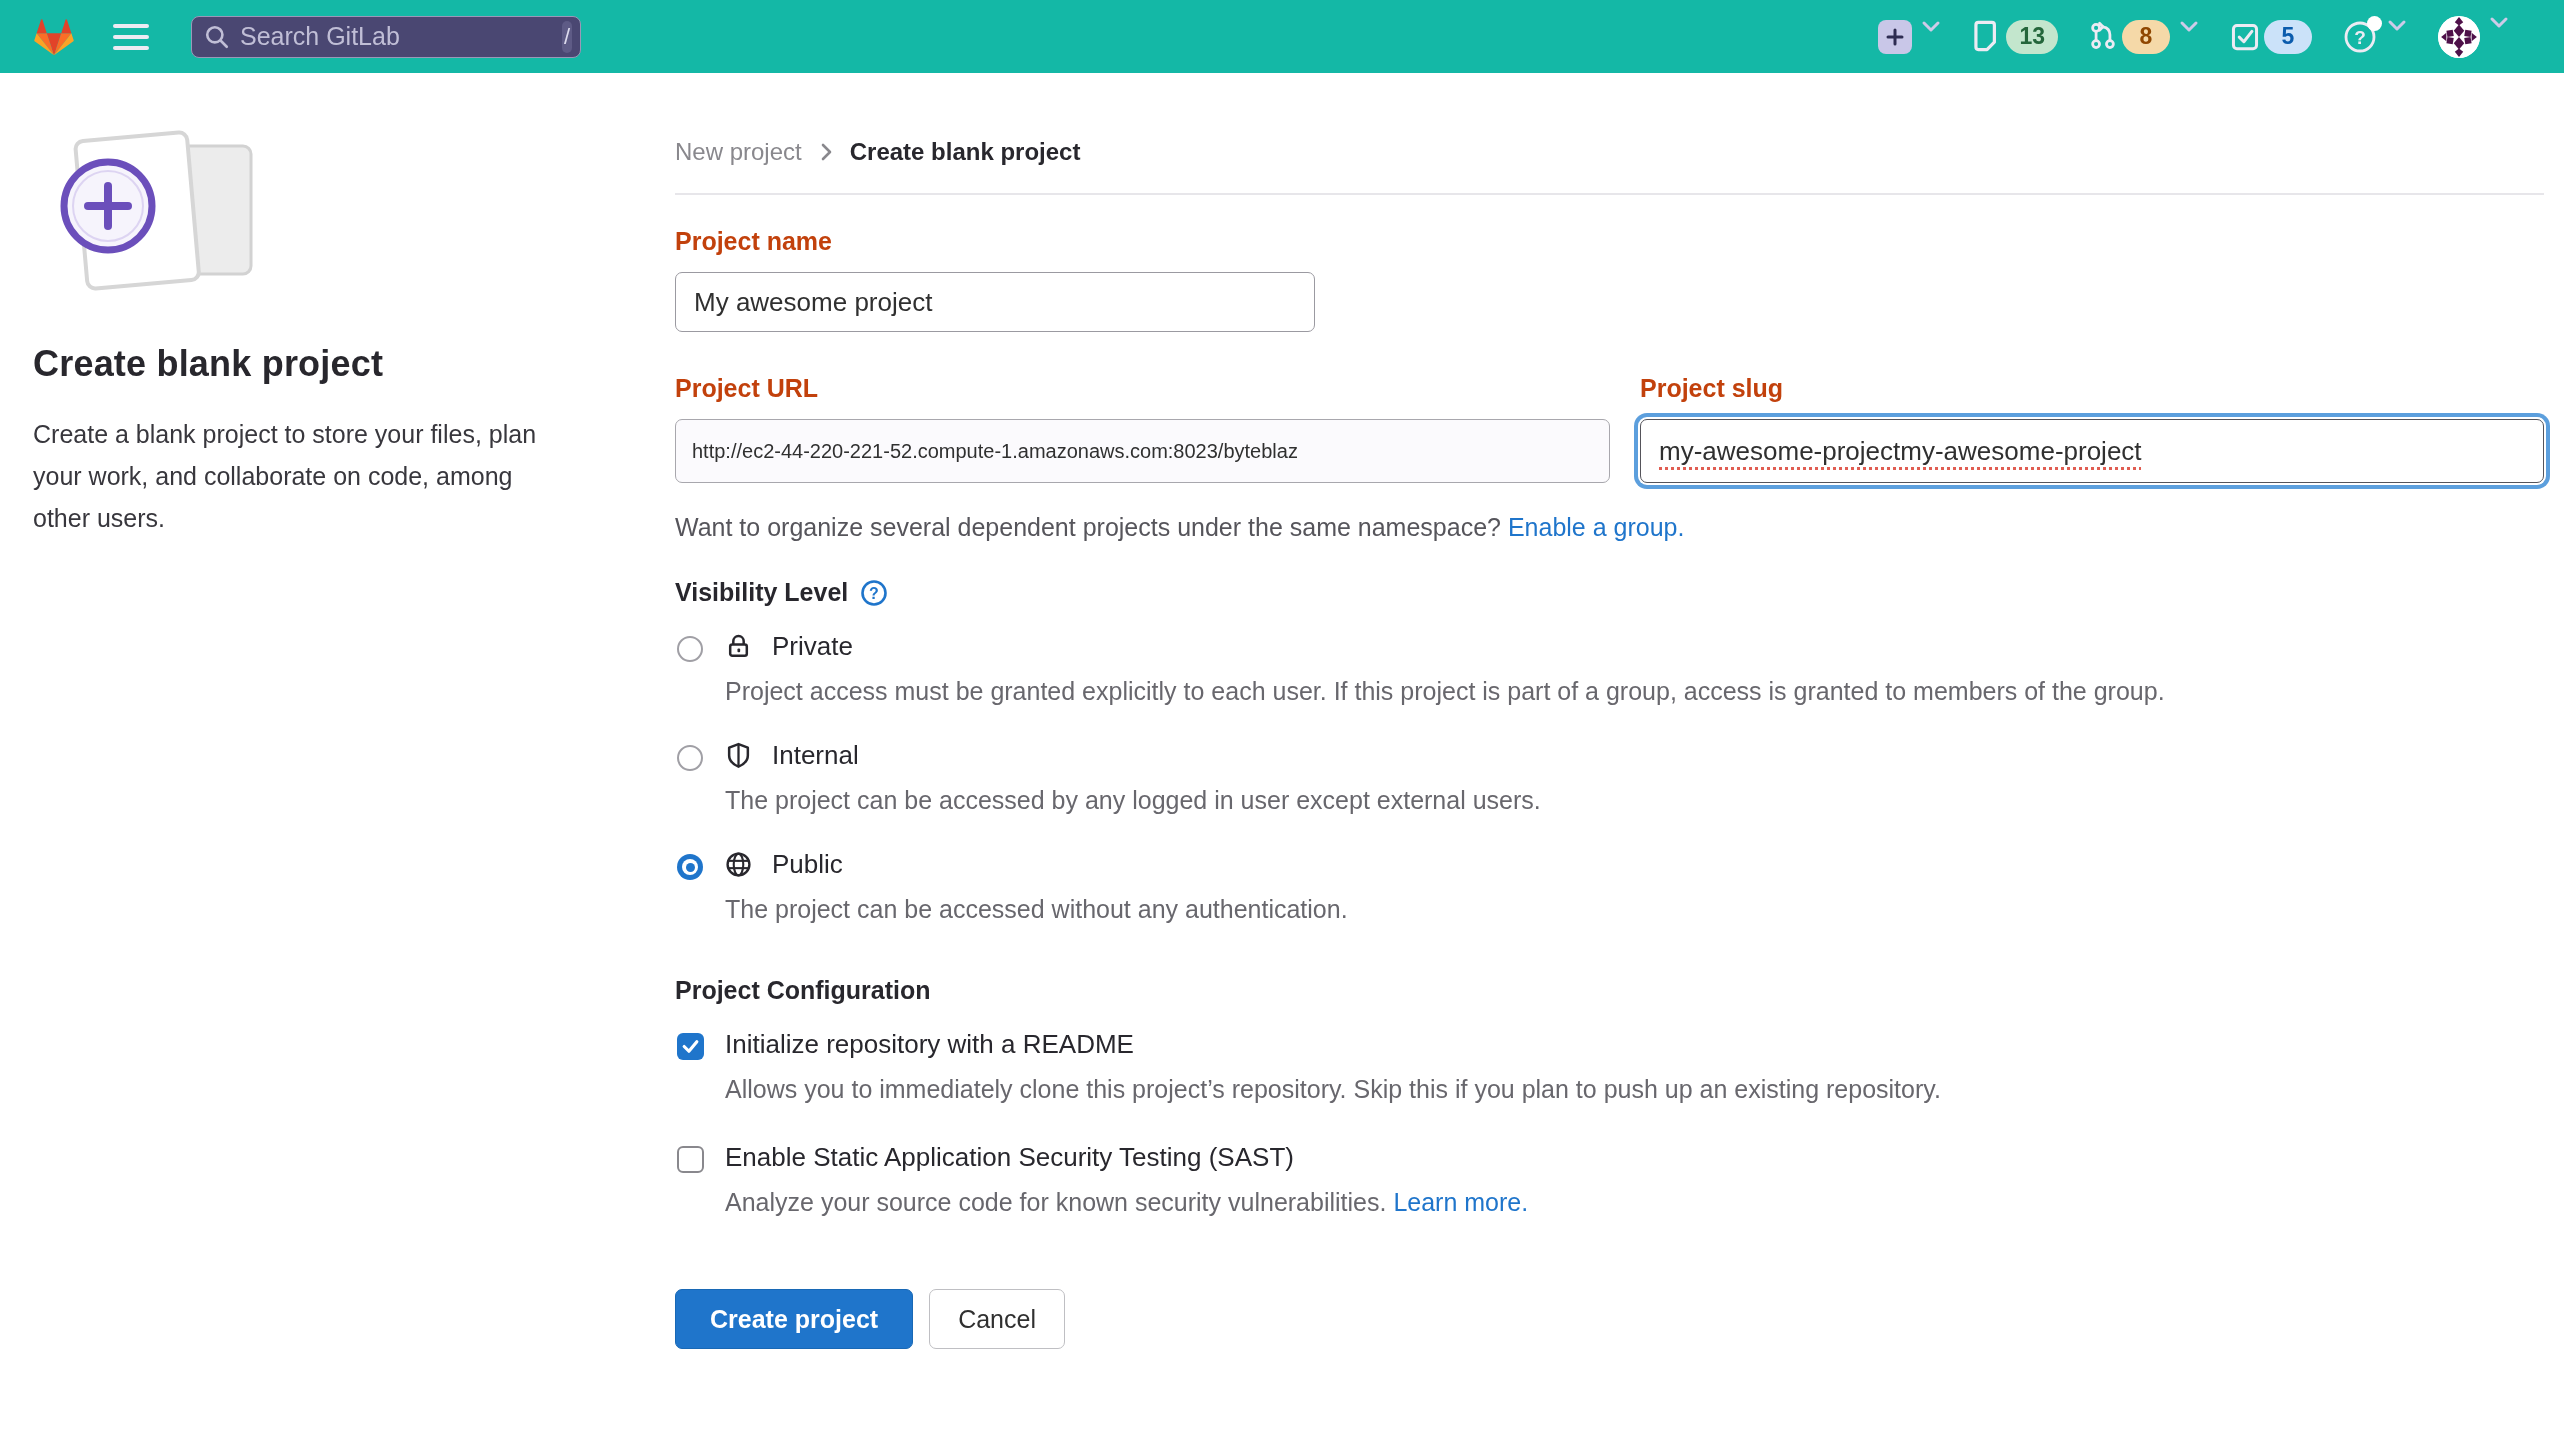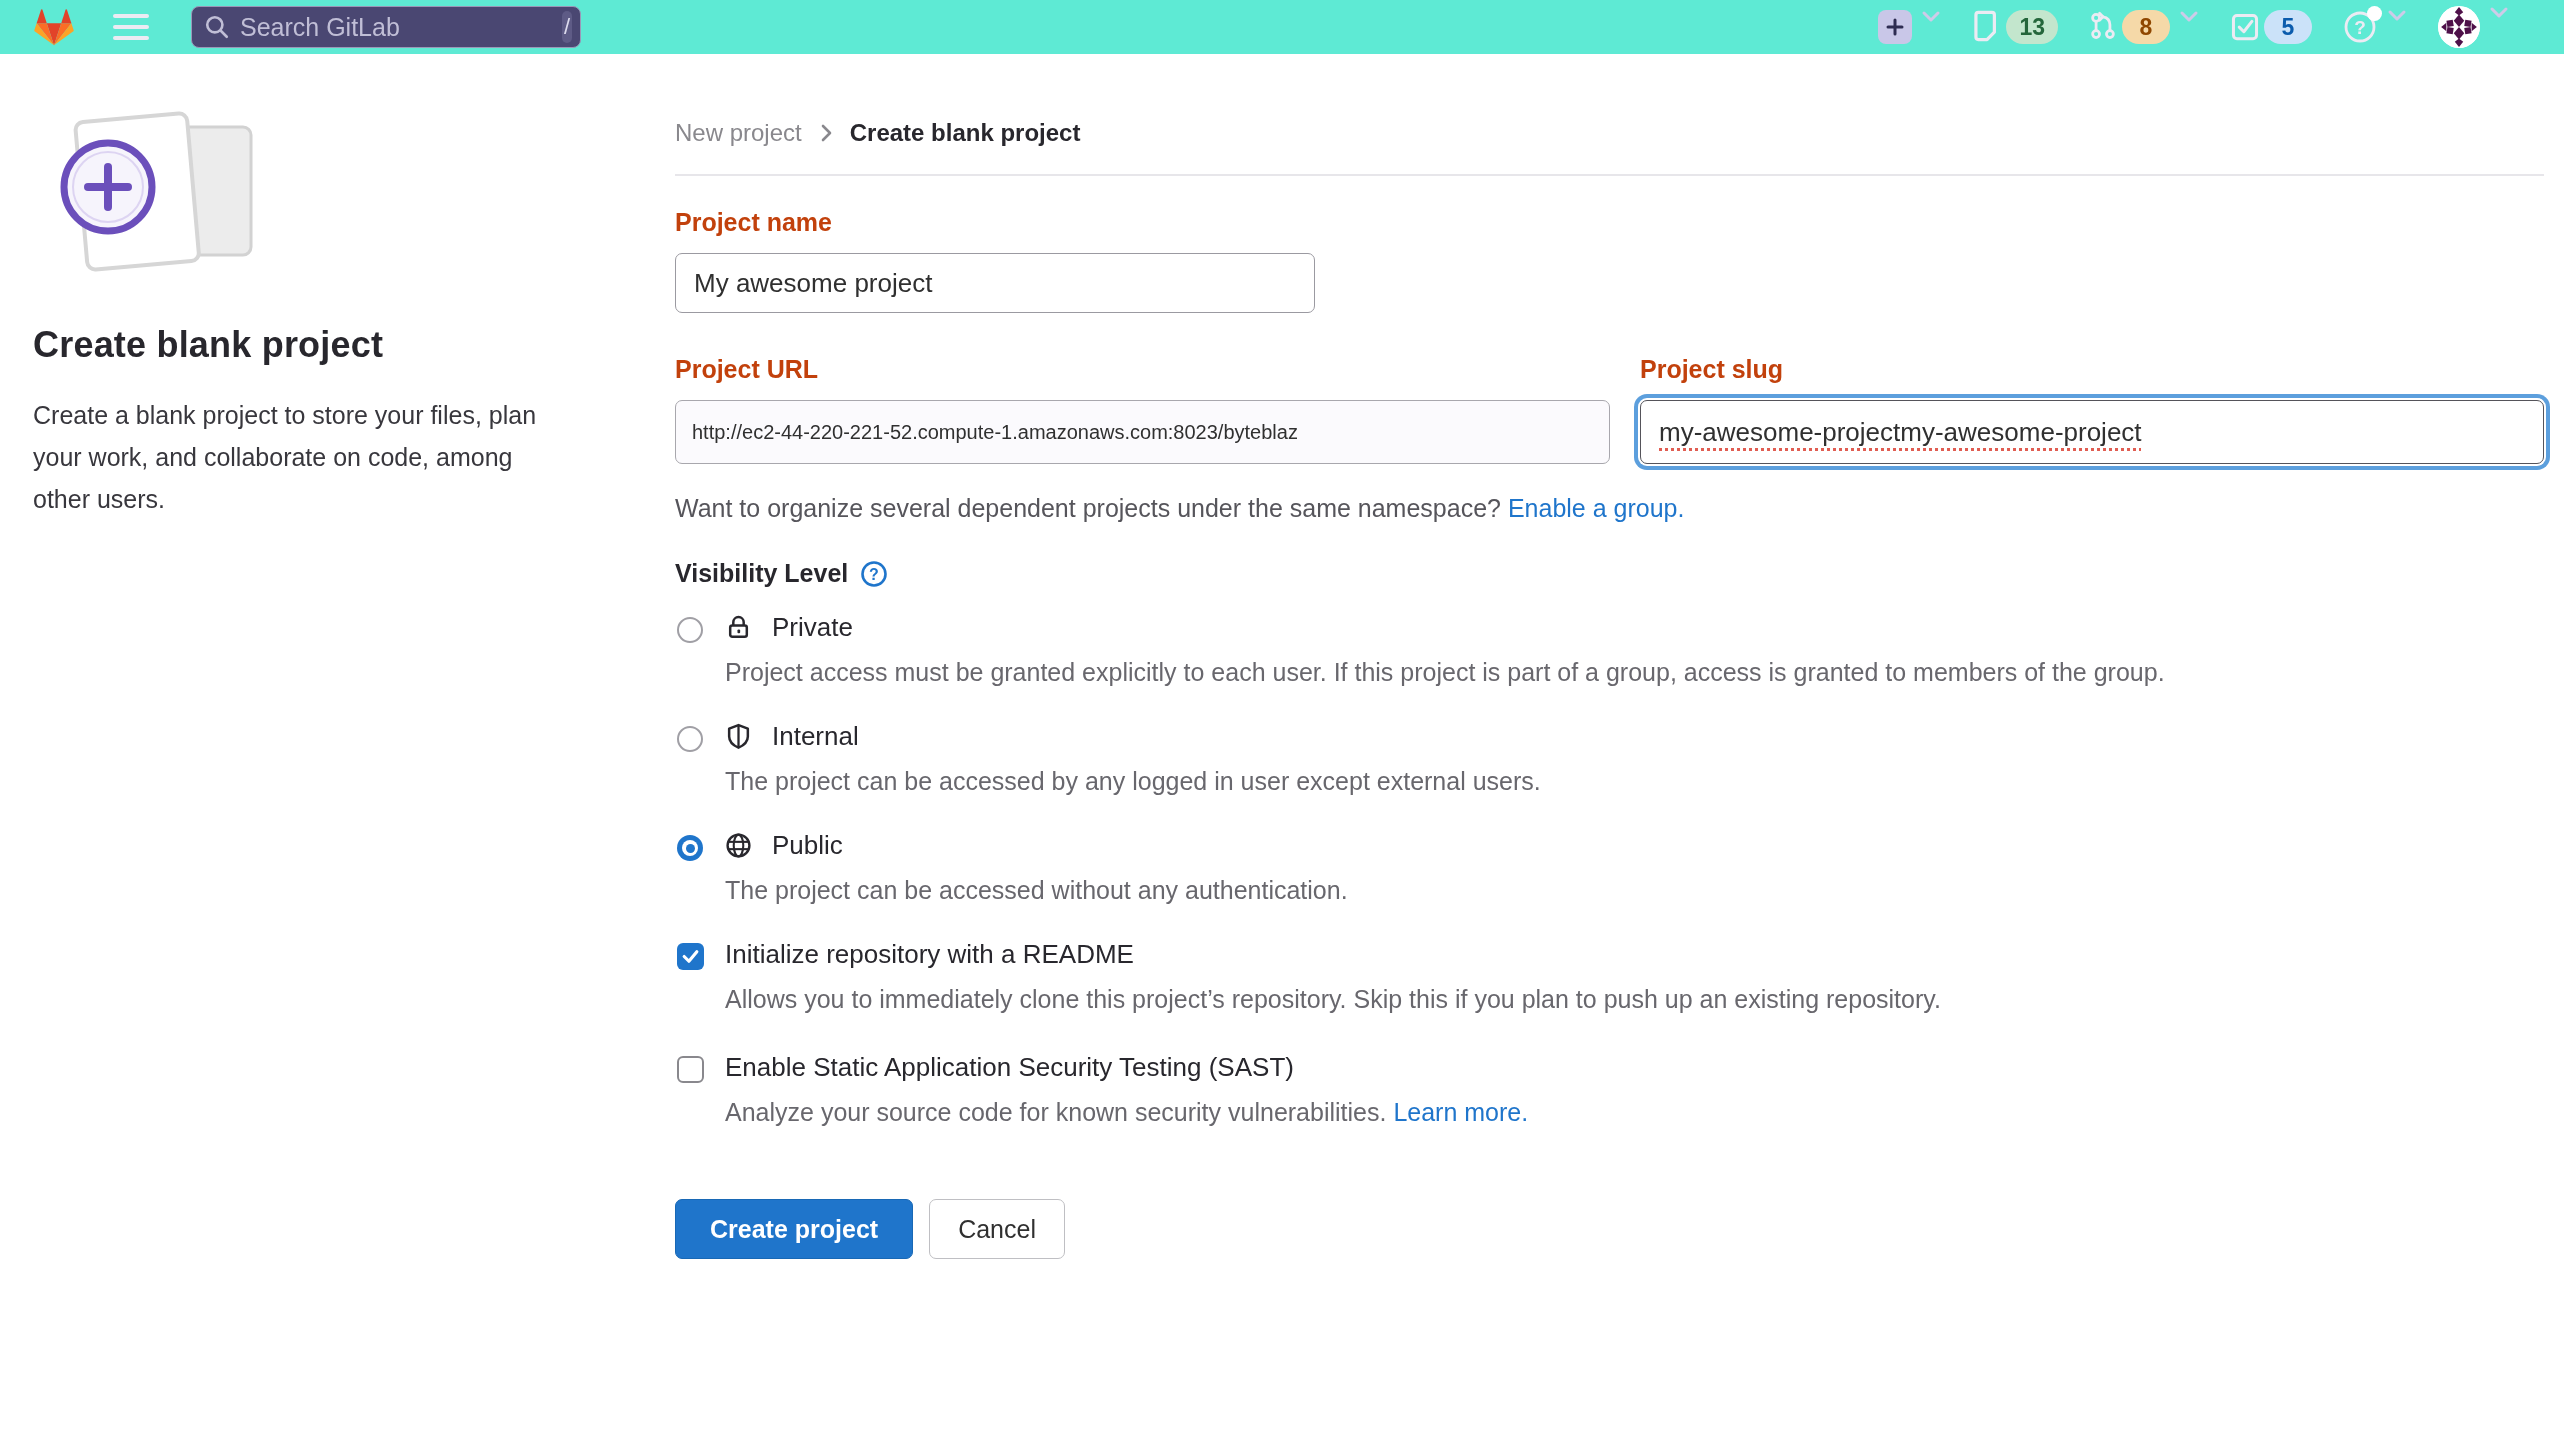--- a/index.html
+++ b/index.html
@@ -1,21 +1,21 @@
 <!DOCTYPE html>
 <html><head>
 <meta charset="utf-8">
 <style>
   * { margin:0; padding:0; box-sizing:border-box; }
   html,body { width:2564px; height:1434px; }
   body { font-family:"Liberation Sans", sans-serif; background:#ffffff; color:#28272d; }
   .screen { width:2564px; height:1434px; overflow:hidden; position:relative; background:#fff; }
 
   
-  .topbar { height:54px; background:#5eead4; display:flex; align-items:center; padding:0 54px 0 33px; }
+  .topbar { height:73px; background:#14b8a6; display:flex; align-items:center; padding:0 54px 0 33px; }
   .logo { width:42px; height:42px; flex:0 0 auto; }
   .hamburger { width:36px; height:26px; margin-left:38px; display:flex; flex-direction:column; justify-content:space-between; cursor:pointer; }
   .hamburger span { display:block; height:4px; border-radius:2px; background:#ecebf3; }
   .searchbox { margin-left:42px; width:390px; height:42px; background:#4a4772; border:1px solid #9a98b8; border-radius:8px; display:flex; align-items:center; padding:0 8px 0 12px; }
   .searchbox svg { flex:0 0 auto; }
   .searchbox input { flex:1; background:transparent; border:none; outline:none; color:#e8e6f2; font-size:25px; margin-left:10px; font-family:"Liberation Sans",sans-serif; }
   .searchbox input::placeholder { color:#c0bed6; }
   .slash-key { width:32px; height:32px; background:#5e5b86; border-radius:6px; color:#dddbee; font-size:22px; display:flex; align-items:center; justify-content:center; }
   .tb-right { margin-left:auto; display:flex; align-items:center; gap:30px; }
   .tb-group { display:flex; gap:8px; }
@@ -293,20 +293,23 @@
               <ellipse cx="13" cy="13" rx="4.6" ry="10.5" fill="none" stroke="#28272d" stroke-width="2"></ellipse>
               <line x1="2.8" y1="9.5" x2="23.2" y2="9.5" stroke="#28272d" stroke-width="2"></line>
               <line x1="2.8" y1="16.5" x2="23.2" y2="16.5" stroke="#28272d" stroke-width="2"></line>
             </svg>
             <span>Public</span>
           </div>
           <div class="opt-desc">The project can be accessed without any authentication.</div>
         </div>
       </div>
 
+      <div class="section-label" style="margin-top:28px;">
+        <span>Project Configuration</span>
+      </div>
 
       <div class="opt-row">
         <div class="checkbox checked">
           <svg width="19" height="19" viewBox="0 0 24 24">
             <polyline points="4,12 10,18 20,6" fill="none" stroke="#ffffff" stroke-width="4" stroke-linecap="round" stroke-linejoin="round"></polyline>
           </svg>
         </div>
         <div class="opt-main">
           <div class="opt-title">
               <span>Initialize repository with a README</span>

